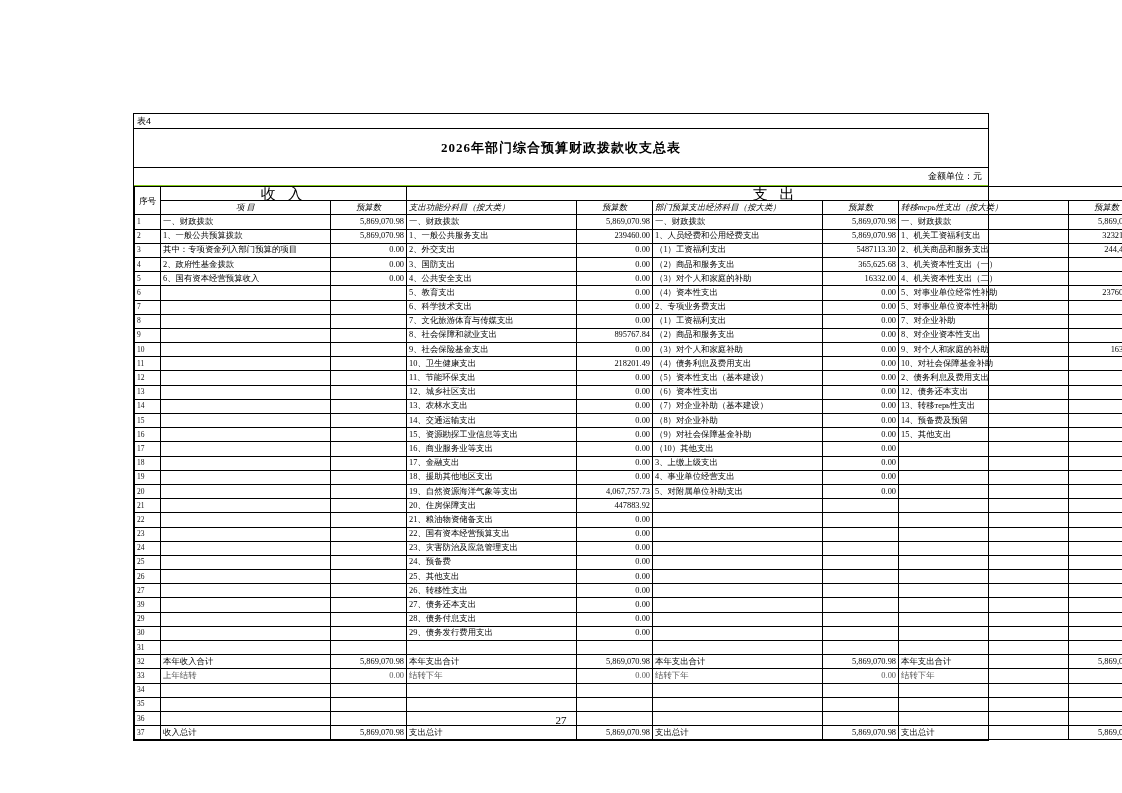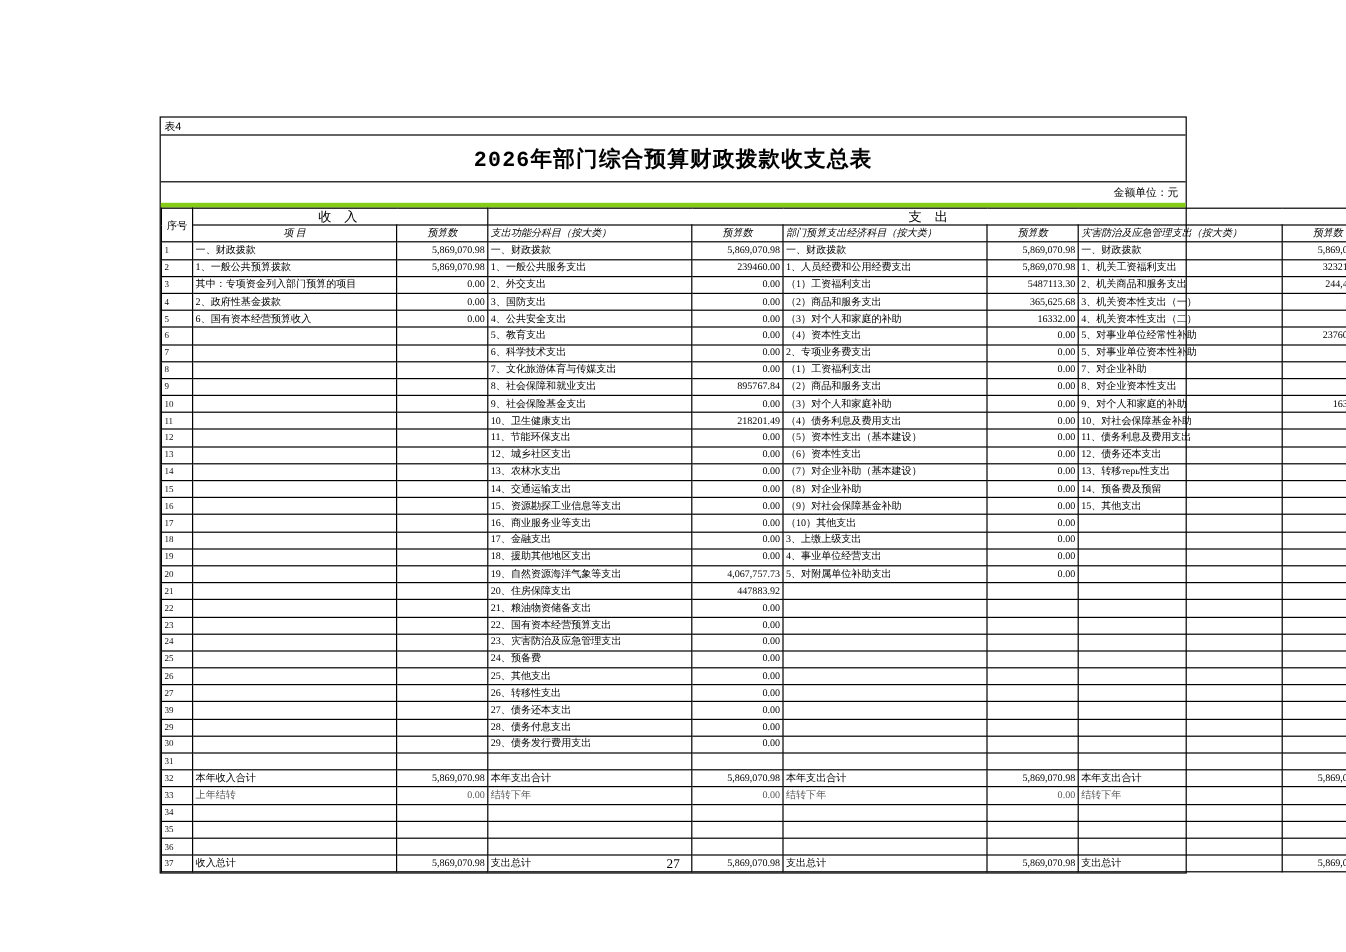--- a/index.html
+++ b/index.html
@@ -18,21 +18,21 @@
   #page {
     position: absolute;
     left: 0; top: 0;
     width: 1122px;
     height: 793px;
     background: #ffffff;
   }
   .sheet {
     position: absolute;
     left: 133px;
-    top: 97px;
+    top: 113px;
     width: 856px;
     background: #fff;
     border: 1px solid #000;
     box-sizing: border-box;
   }
   .hdr-row {
     display: flex;
     border-bottom: 1px solid #000;
     height: 14px;
     align-items: center;
@@ -43,28 +43,28 @@
     font-family: "Liberation Sans", sans-serif;
   }
   .title-row {
     height: 38px;
     border-bottom: 1px solid #000;
     display: flex;
     align-items: center;
     justify-content: center;
   }
   .doc-title {
-    font-size: 18px;
+    font-size: 13px;
     font-weight: bold;
     letter-spacing: 1px;
-    font-family: Liberation Mono, monospace;
+    font-family: Liberation Serif, serif;
   }
   .unit-row {
     height: 17px;
-    border-bottom: 4px solid #84cc16;
+    border-bottom: 1px solid #84cc16;
     display: flex;
     align-items: center;
     justify-content: flex-end;
     padding-right: 6px;
   }
   .unit-text {
     font-size: 9px;
   }
   table.main {
     border-collapse: collapse;
@@ -80,21 +80,21 @@
     overflow: hidden;
     white-space: nowrap;
     font-weight: normal;
     vertical-align: middle;
   }
   .c-seq   { width: 26px; text-align: left; font-size: 7.5px; color:#111; }
   .c-name  { width: 170px; text-align: left; }
   .c-num   { width: 76px; text-align: right; }
   .grp-head {
     text-align: center;
-    font-size: 11px;
+    font-size: 15px;
     letter-spacing: 4px;
     height: 15px;
   }
   .sub-head {
     text-align: center;
     font-size: 8.4px;
     height: 15px;
     font-style: italic;
   }
   .sub-head.left { text-align: left; }
@@ -152,21 +152,21 @@
           <th class="grp-head" colspan="2">收                入</th>
           <th class="grp-head" colspan="6">支                         出</th>
         </tr>
         <tr>
           <th class="sub-head">项       目</th>
           <th class="sub-head">预算数</th>
           <th class="sub-head left">支出功能分科目（按大类）</th>
           <th class="sub-head">预算数</th>
           <th class="sub-head left">部门预算支出经济科目（按大类）</th>
           <th class="sub-head">预算数</th>
-          <th class="sub-head left">灾害防治及应急管理支出（按大类）</th>
+          <th class="sub-head left">转移терь性支出（按大类）</th>
           <th class="sub-head">预算数</th>
         </tr>
       </thead>
       <tbody id="tbody">
           <tr>
             <td class="c-seq">1</td>
             <td class="c-name">一、财政拨款</td>
             <td class="c-num">5,869,070.98</td>
             <td class="c-name">一、财政拨款</td>
             <td class="c-num">5,869,070.98</td>
@@ -286,21 +286,21 @@
             <td class="c-num">0.00</td>
           </tr>
           <tr>
             <td class="c-seq">12</td>
             <td class="c-name"></td>
             <td class="c-num"></td>
             <td class="c-name ind1">11、节能环保支出</td>
             <td class="c-num">0.00</td>
             <td class="c-name ind2">（5）资本性支出（基本建设）</td>
             <td class="c-num">0.00</td>
-            <td class="c-name ind1">11、债务利息及费用支出</td>
+            <td class="c-name ind1">2、债务利息及费用支出</td>
             <td class="c-num">0.00</td>
           </tr>
           <tr>
             <td class="c-seq">13</td>
             <td class="c-name"></td>
             <td class="c-num"></td>
             <td class="c-name ind1">12、城乡社区支出</td>
             <td class="c-num">0.00</td>
             <td class="c-name ind2">（6）资本性支出</td>
             <td class="c-num">0.00</td>

